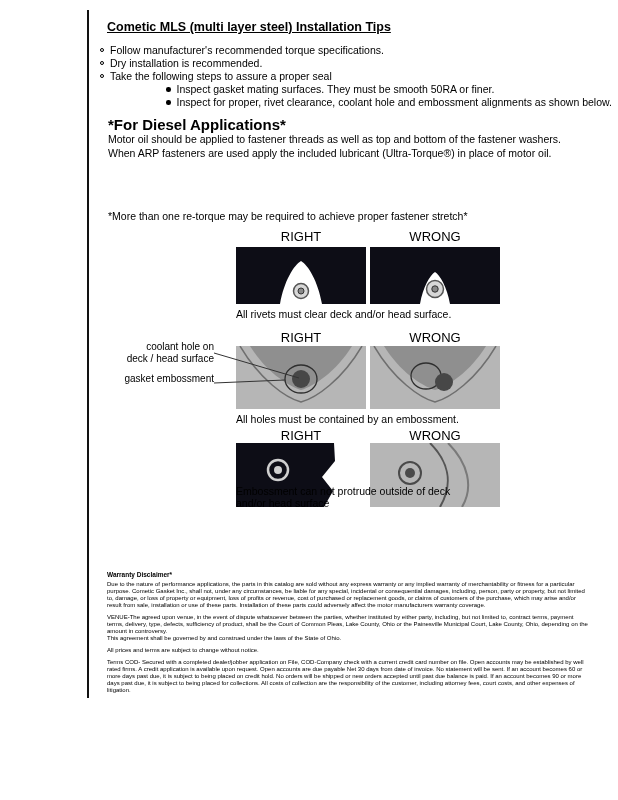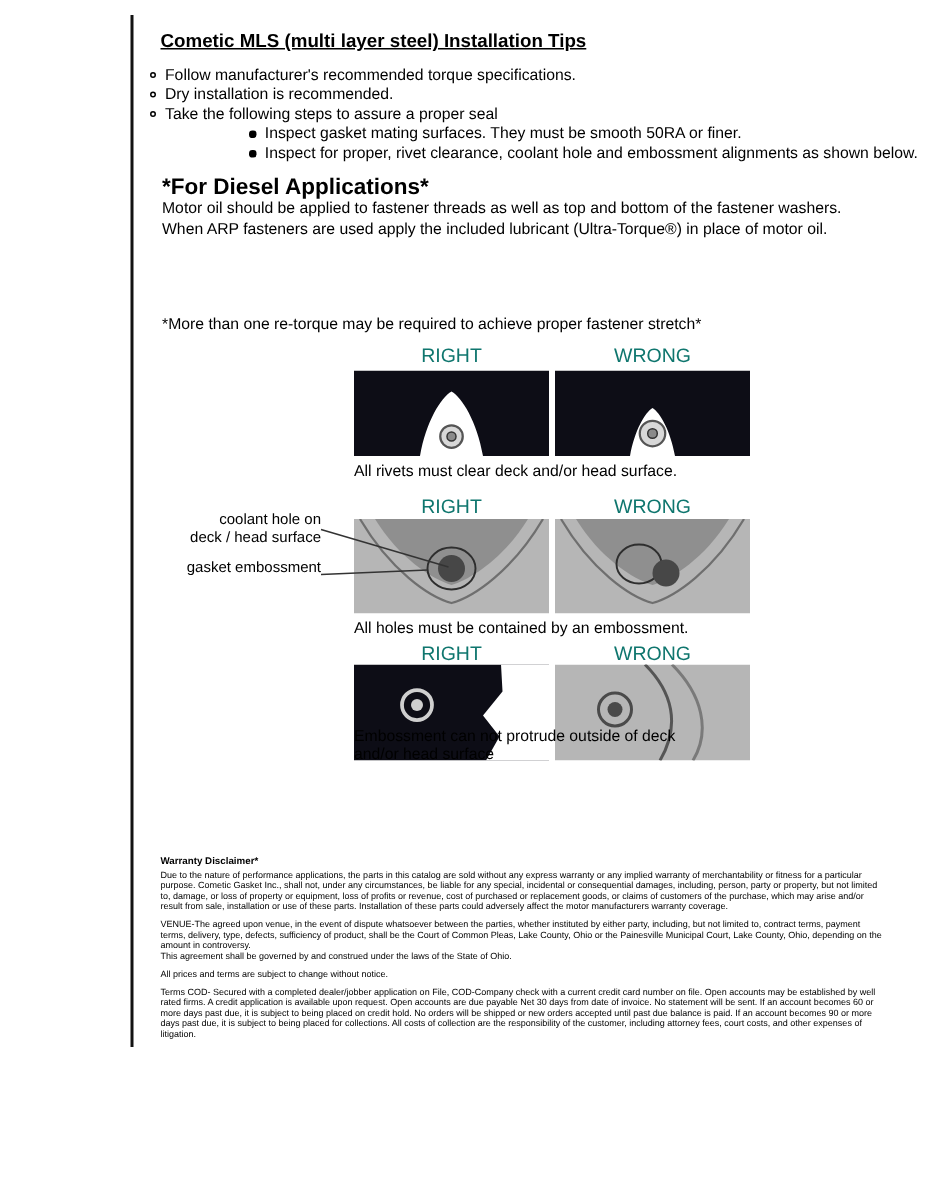--- a/index.html
+++ b/index.html
@@ -20,21 +20,21 @@
   .bullet-row.sub { left:118px;padding-left:48px; }
   .marker-open { width:4px; height:4px; border:1px solid #000; border-radius:50%; margin-top:4px; flex:0 0 auto; }
   .marker-filled { width:4.5px; height:4.5px; background:#000; border-radius:50%; margin-top:4px; flex:0 0 auto; }
 
   .diesel-heading { left:108px; top:116px; font-size:15px; font-weight:bold; }
   .para { left:108px; width:492px; font-size:10.5px; line-height:13.5px; }
   .p1 { top:133px; }
   .p2 { top:168px; }
   .note { top:210px; }
 
-  .col-label { width:130px; text-align:center; font-size:13px; color:#0f766e; }
+  .col-label { width:130px; text-align:center; font-size:13px; color:#000000; }
   .panel { width:130px; background:#fff; }
   .panel svg { display:block; width:100%; height:100%; }
   .caption { left:236px; font-size:10.5px; }
 
   .ann { font-size:10px; line-height:11.5px; text-align:right; }
   .ann-coolant { left:117px; top:341px; width:97px; }
   .ann-emboss { left:117px; top:373px; width:97px; }
   .connector-svg { left:205px; top:345px; width:100px; height:45px; z-index:5; pointer-events:none; }
 
   .disclaimer { left:107px; top:571px; width:484px; font-size:6px; line-height:7px; }

